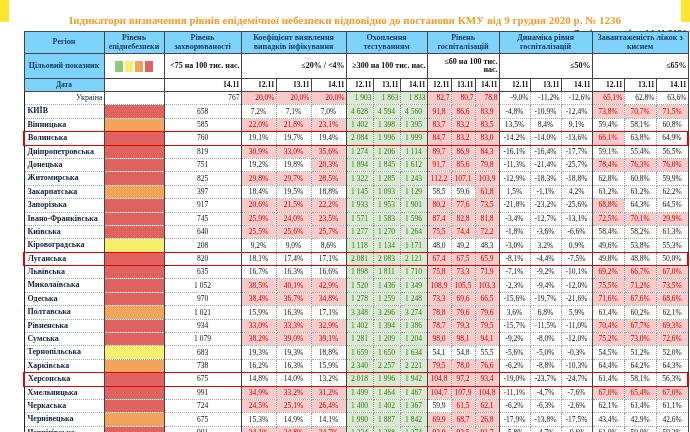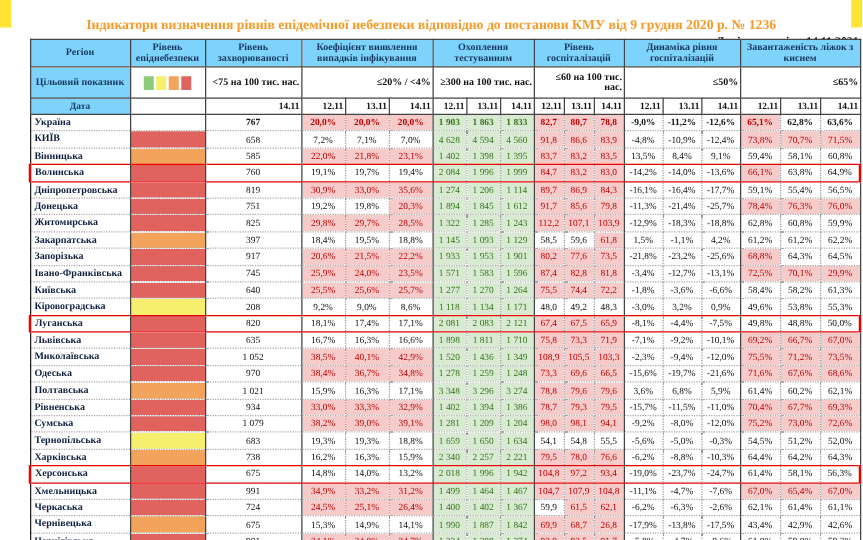--- a/index.html
+++ b/index.html
@@ -34,21 +34,21 @@
   thead .target-val,thead .date-val{background:#fff;color:#111;text-align:right;}
   thead .r1 th{height:21px;}
   thead .r2 th{height:24px;}
   thead .r3 th{height:12px;font-size:7.5px;}
   tbody td{height:12.4px;text-align:center;border-bottom:1px dotted #aaa;white-space:nowrap;}
   tbody td.region{
     text-align:left;font-weight:bold;padding-left:3px;white-space:normal;
     font-size:8px;color:#102040;
   }
   td.grp-end,th.grp-end{border-right:1px solid #444;}
-  tr.bold td{font-weight:bold;}
+  tr.bold td{font-weight:normal;text-align:right;}
   td.lvl-red{background:#E0635F;}
   td.lvl-orange{background:#F2A45C;}
   td.lvl-yellow{background:#F6EF6E;}
   td.hl{background:#F8CBCB;color:#C00000;}
   td.test{background:#D9EAD3;color:#38761D;}
   tr.flagged td{border-top:1.6px solid #E60000;border-bottom:1.6px solid #E60000;}
   tr.flagged td:first-child{border-left:2px solid #E60000;}
   tr.flagged td:last-child{border-right:2px solid #E60000;}
   .legend{display:flex;gap:2px;justify-content:center;align-items:center;}
   .legend span{display:inline-block;width:8px;height:11px;}

